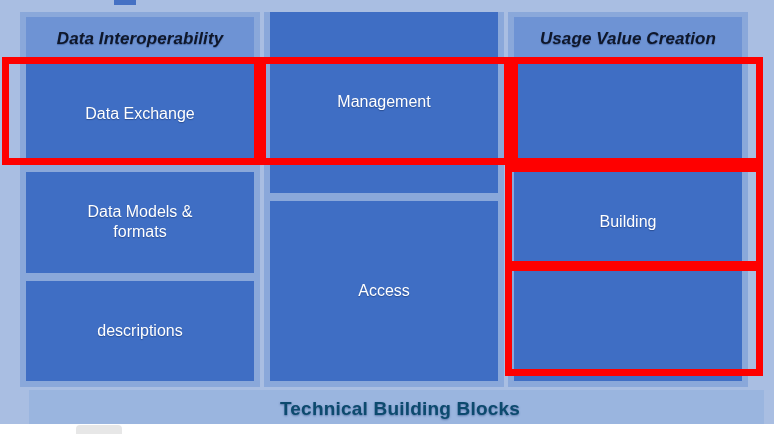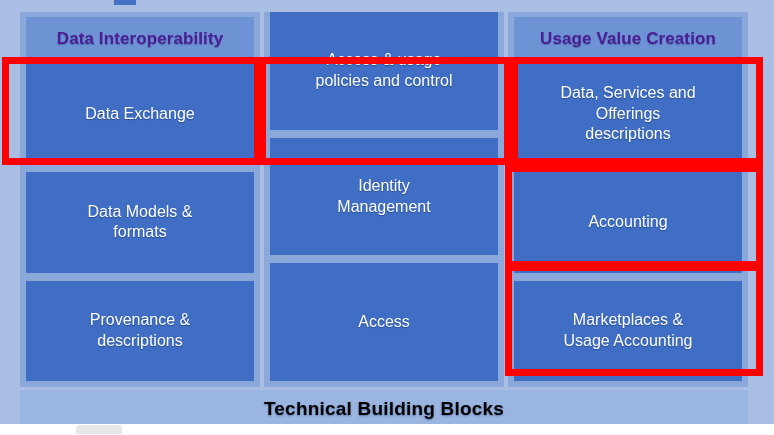--- a/index.html
+++ b/index.html
@@ -53,21 +53,22 @@
     width:240px;
     background:#8aa8da;
     display:flex;flex-direction:column;
     padding:0;
   }
 
   .col-header{
     height:44px;
     margin:5px 6px 3px 6px;
     background:#6e93d4;
-    color:#4c1d95;
+    color:#0f172a;
+    font-style:italic;
     font-weight:bold;
     font-size:17px;
     display:flex;align-items:center;justify-content:center;
     text-align:right;
     letter-spacing:.1px;
     text-shadow:0 1px 1px rgba(30,60,120,.45);
   }
 
   .cells{
     flex:1;
@@ -84,28 +85,29 @@
     display:flex;align-items:center;justify-content:center;
     text-align:center;
     padding:4px 8px;
     box-sizing:border-box;
     text-shadow:0 1px 1px rgba(20,45,100,.5);
   }
   .cell span{display:block;}
 
   
   #footer{
-    position:absolute;left:13px;top:381px;width:728px;height:37px;
+    position:absolute;left:22px;top:381px;width:728px;height:37px;
     background:#9ab5df;
-    color:#000000;
+    color:#0c4a6e;
     font-weight:bold;
     font-size:19px;
     display:flex;align-items:center;justify-content:center;
     text-shadow:0 1px 2px rgba(30,60,120,.5);
     letter-spacing:.2px;
+    padding-left:7px;
   }
 
   
   .redbox{
     position:absolute;
     border:7px solid #fe0000;
     box-sizing:border-box;
     pointer-events:none;
   }
 </style>
@@ -130,68 +132,47 @@
             </div>
           </div>
           <div class="cell">
             <div>
               <span>Data Models &amp;</span>
               <span>formats</span>
             </div>
           </div>
           <div class="cell">
             <div>
-              <span>Provenance &amp;</span>
               <span>descriptions</span>
             </div>
           </div>
         </div>
       </div>
 
       <div class="column">
         <div class="cells">
           <div class="cell">
             <div>
-              <span>Access &amp; usage</span>
-              <span>policies and control</span>
-            </div>
-          </div>
-          <div class="cell">
-            <div>
-              <span>Identity</span>
               <span>Management</span>
             </div>
           </div>
           <div class="cell">
             <div>
               <span>Access</span>
             </div>
           </div>
         </div>
       </div>
 
       <div class="column">
         <div class="col-header">Usage Value Creation</div>
         <div class="cells">
           <div class="cell">
             <div>
-              <span>Data, Services and</span>
-              <span>Offerings</span>
-              <span>descriptions</span>
-            </div>
-          </div>
-          <div class="cell">
-            <div>
-              <span>Accounting</span>
-            </div>
-          </div>
-          <div class="cell">
-            <div>
-              <span>Marketplaces &amp;</span>
-              <span>Usage Accounting</span>
+              <span>Building</span>
             </div>
           </div>
         </div>
       </div>
 
     </div>
 
     <div id="footer">Technical Building Blocks</div>
 
   </div>

